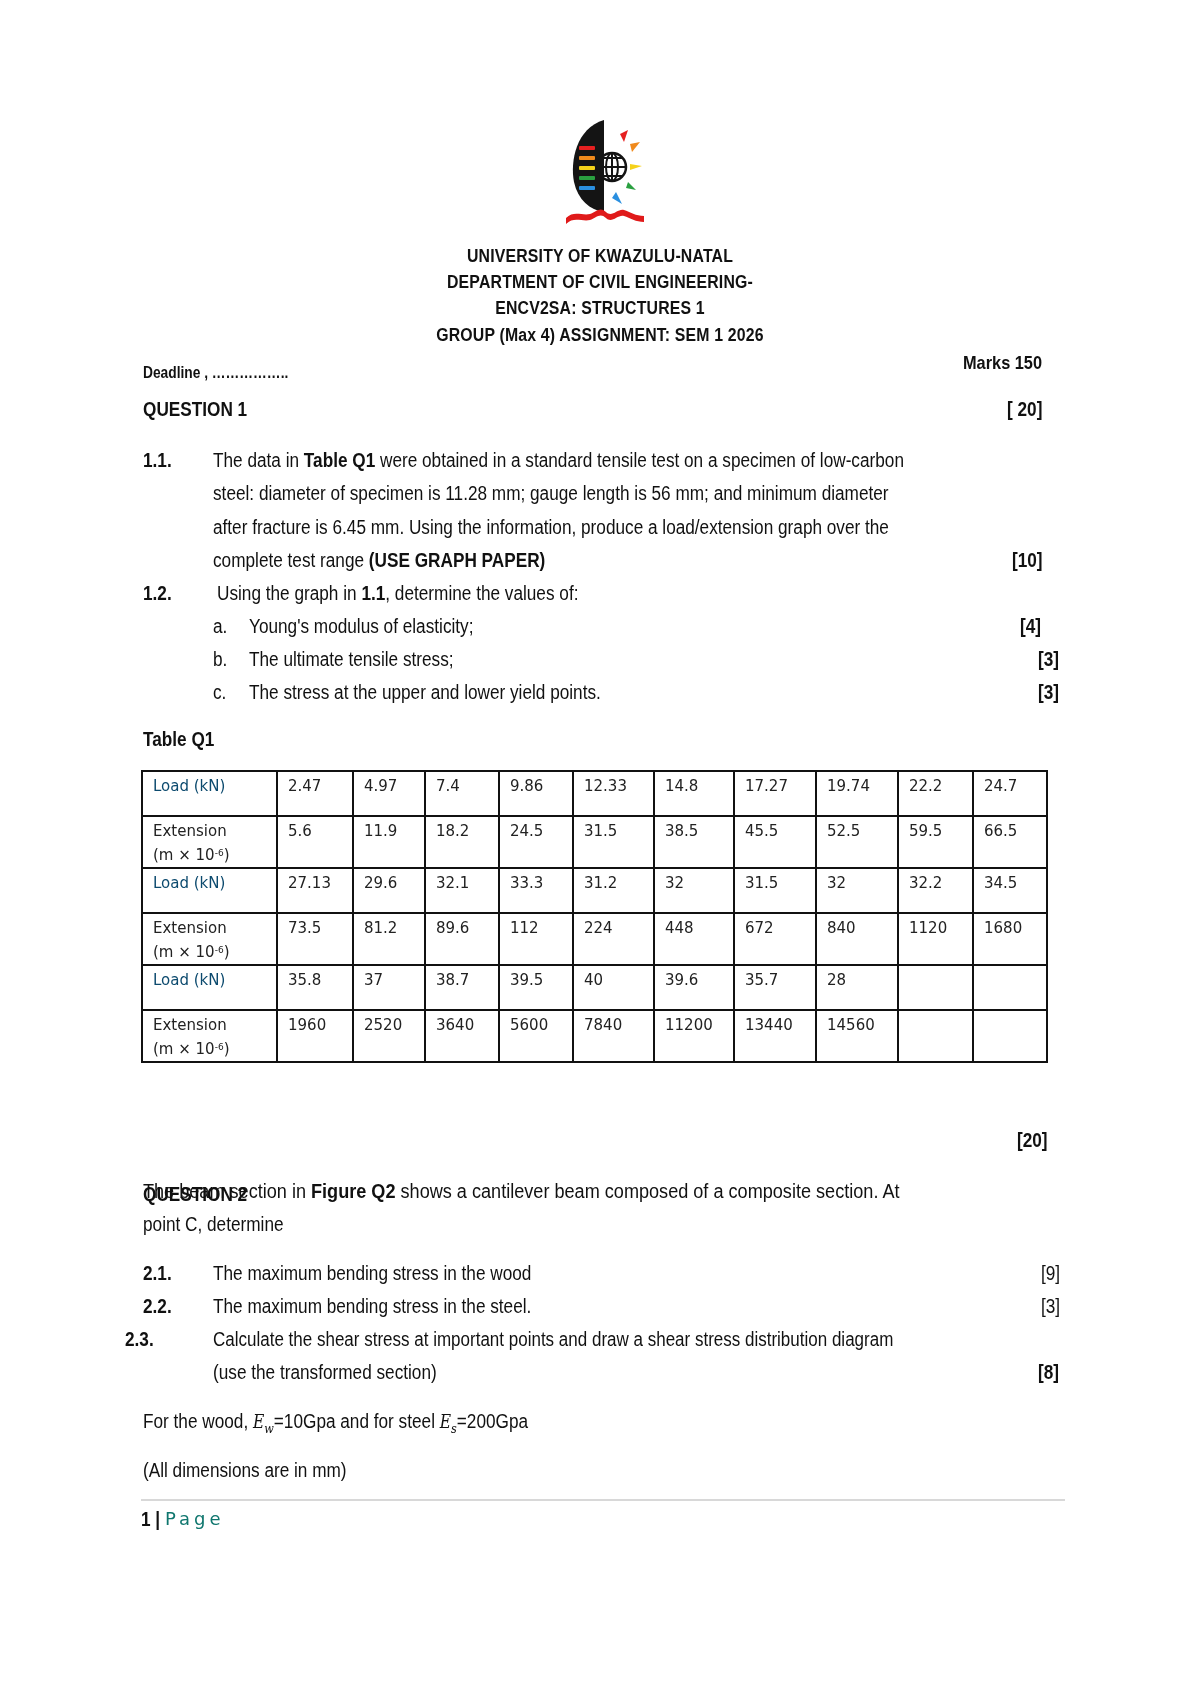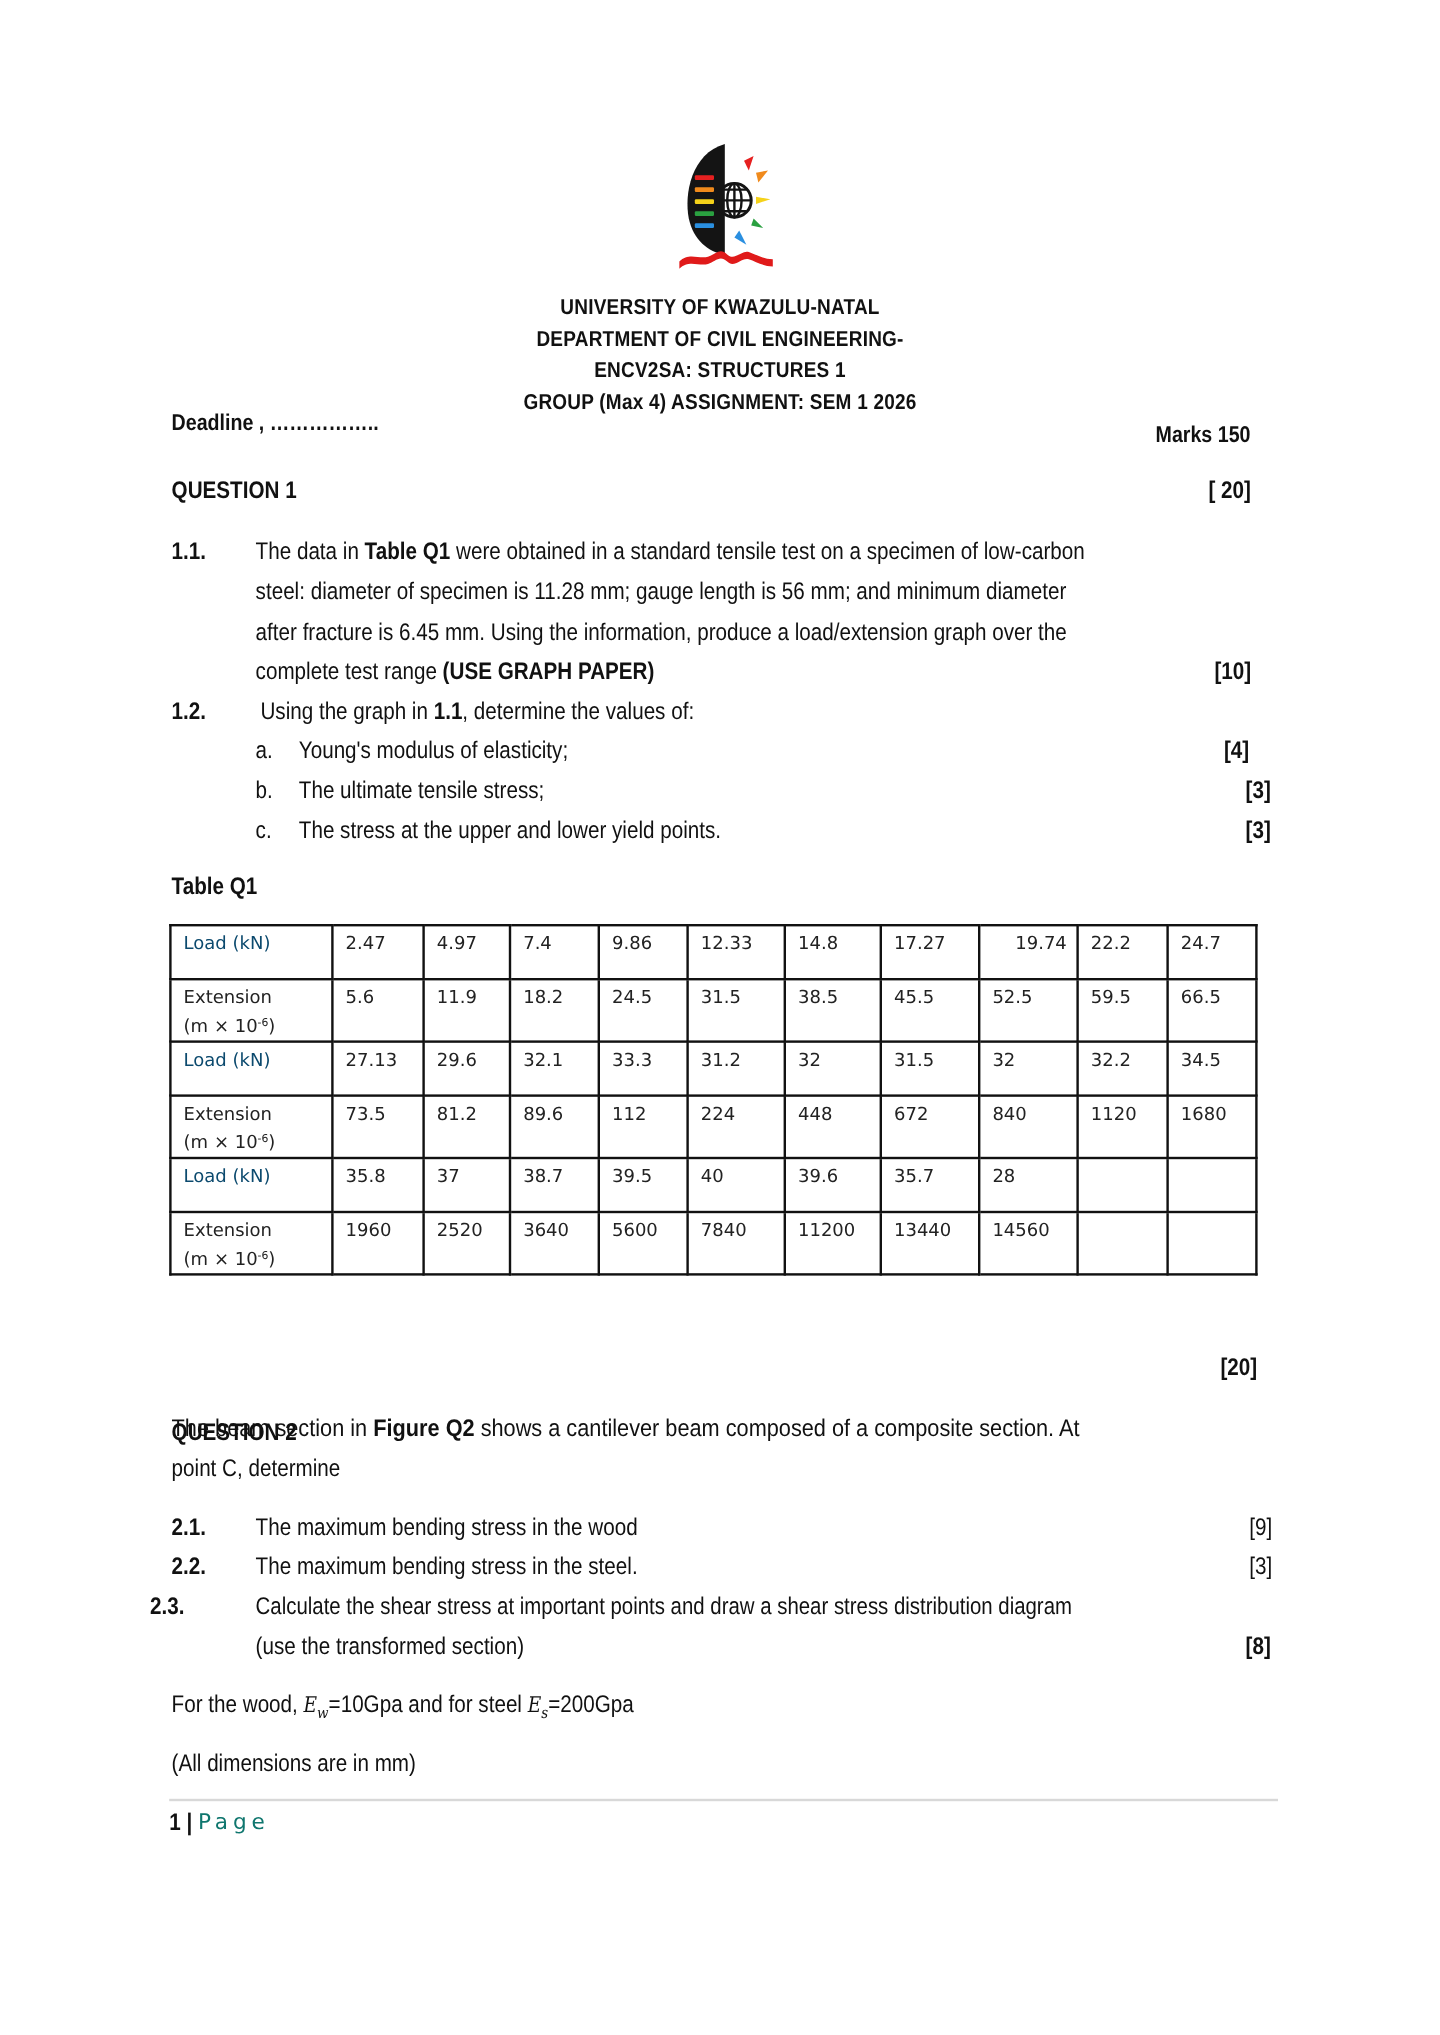--- a/index.html
+++ b/index.html
@@ -48,21 +48,21 @@
     <polygon points="50,80 56,92 46,86" fill="#2a8fe0"></polygon>
     <path d="M0 106 C8 98 16 104 24 102 C30 100 34 94 40 100 C46 106 52 96 58 98 C64 100 70 104 78 104 L78 110 C70 110 64 106 58 104 C52 102 46 112 40 106 C34 100 30 106 24 108 C16 110 8 104 0 112 Z" fill="#e01a1a"></path>
   </svg>
 </div>
 
 <div class="abs hdr" style="top:246px;">UNIVERSITY OF KWAZULU-NATAL</div>
 <div class="abs hdr" style="top:272px;">DEPARTMENT OF CIVIL ENGINEERING-</div>
 <div class="abs hdr" style="top:298px;">ENCV2SA: STRUCTURES 1</div>
 <div class="abs hdr" style="top:325px;">GROUP (Max 4) ASSIGNMENT: SEM 1 2026</div>
 
-<div class="abs" style="left:143px; top:342px; font-size:19px; font-weight:bold;text-align:center;">
+<div class="abs" style="left:143px; top:364px; font-size:16px; font-weight:bold;text-align:center;">
   <span class="narrow">
     <span>Deadline ,</span>
     <span>……………..</span>
   </span>
 </div>
 <div class="abs" style="left:963px; top:352px; font-size:19px; font-weight:bold;">
   <span class="narrow">Marks 150</span>
 </div>
 
 <div class="abs q-title" style="left:143px; top:398px;">
@@ -106,21 +106,21 @@
   <tbody id="tq-body">
       <tr style="height: 45px;">
         <td class="lbl red">Load (kN)</td>
         <td style="width: 56px;">2.47</td>
         <td style="width: 52px;">4.97</td>
         <td style="width: 54px;">7.4</td>
         <td style="width: 54px;">9.86</td>
         <td style="width: 61px;">12.33</td>
         <td style="width: 60px;">14.8</td>
         <td style="width: 62px;">17.27</td>
-        <td style="width: 62px; text-align: right;">19.74</td>
+        <td style="width: 62px;">19.74</td>
         <td style="width: 55px;">22.2</td>
         <td style="width: 54px;">24.7</td>
       </tr>
       <tr style="height: 52px;">
         <td class="lbl" style="line-height: 24px; padding-top: 2px;"><span>Extension</span><br><span><span>(m × 10</span><span class="sup">-6</span><span>)</span></span></td>
         <td>5.6</td>
         <td>11.9</td>
         <td>18.2</td>
         <td>24.5</td>
         <td>31.5</td>

